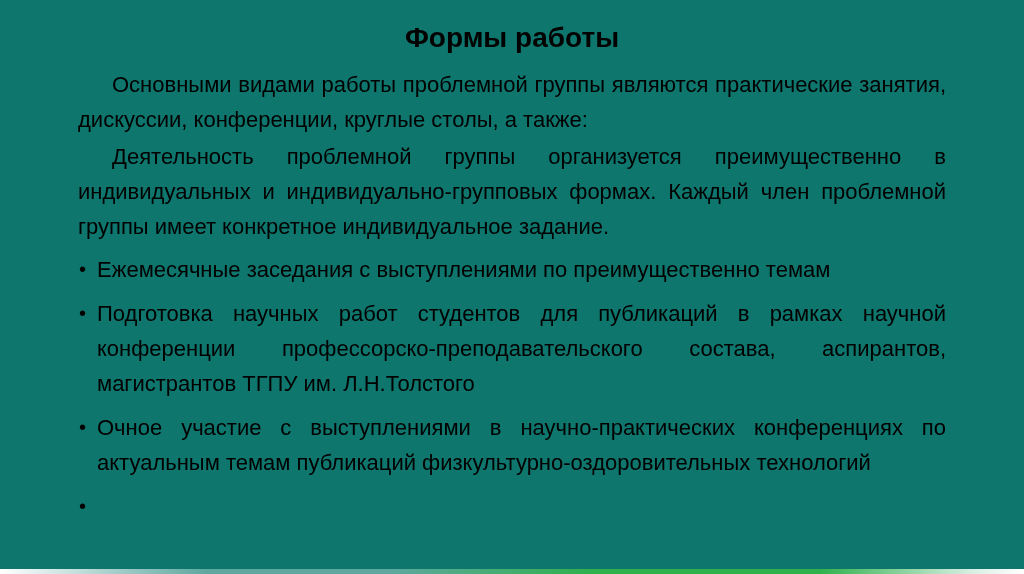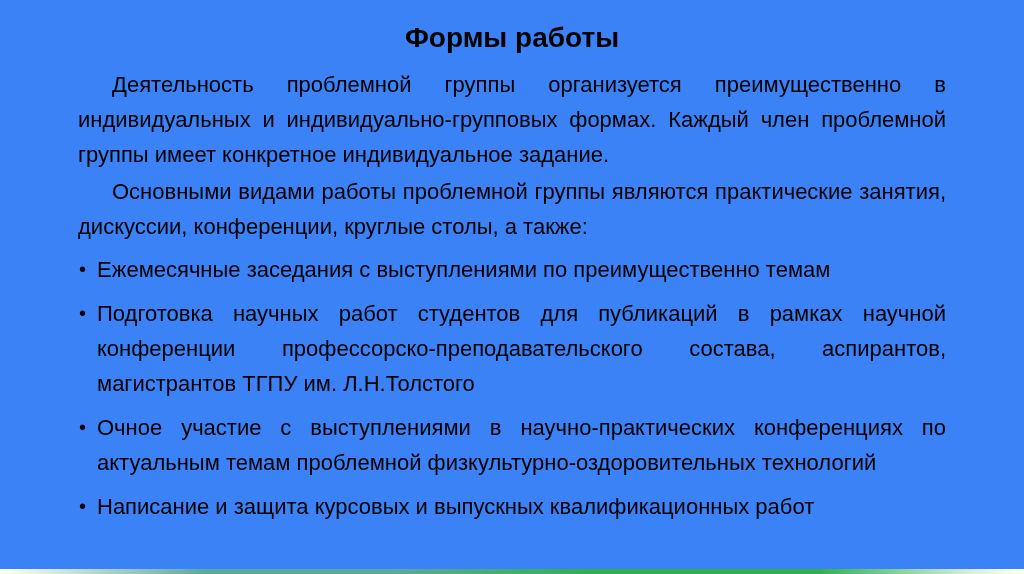--- a/index.html
+++ b/index.html
@@ -58,42 +58,41 @@
     bottom: 0;
     width: 100%;
     height: 5px;
     
     background: #ffffff;
   }
 </style>
 </head>
 <body>
 
-<div class="slide" style="background: #3b82f6; color: rgb(0, 0, 0);">
+<div class="slide" style="background: #0f766e; color: rgb(0, 0, 0);">
 
   <h1 class="slide-title">Формы работы</h1>
 
+  <p class="para">Основными видами работы проблемной группы являются практические занятия, дискуссии, конференции, круглые столы,  а также:</p>
+
   <p class="para">Деятельность проблемной группы организуется преимущественно в индивидуальных и индивидуально-групповых формах. Каждый член проблемной группы имеет конкретное индивидуальное задание.</p>
-
-  <p class="para">Основными видами работы проблемной группы являются практические занятия, дискуссии, конференции, круглые столы,  а также:</p>
 
   <ul class="bullets">
     <li>
       <span class="marker">•</span>
       <span class="btext">Ежемесячные заседания с выступлениями  по преимущественно темам</span>
     </li>
     <li>
       <span class="marker">•</span>
       <span class="btext">Подготовка научных работ студентов для публикаций в рамках научной конференции профессорско-преподавательского состава, аспирантов, магистрантов ТГПУ им. Л.Н.Толстого</span>
     </li>
     <li>
       <span class="marker">•</span>
-      <span class="btext">Очное участие с выступлениями в научно-практических конференциях по актуальным темам проблемной физкультурно-оздоровительных технологий</span>
+      <span class="btext">Очное участие с выступлениями в научно-практических конференциях по актуальным темам публикаций физкультурно-оздоровительных технологий</span>
     </li>
     <li>
       <span class="marker">•</span>
-      <span class="btext">Написание и защита курсовых и выпускных квалификационных работ</span>
     </li>
   </ul>
 
   <div class="accent-bar" style="background: linear-gradient(90deg, rgb(255, 255, 255) 0%, rgb(95, 168, 160) 20%, rgb(95, 168, 160) 38%, rgb(47, 177, 76) 58%, rgb(47, 177, 76) 80%, rgb(217, 239, 227) 95%, rgb(255, 255, 255) 100%);"></div>
 
 </div>
 
 </body></html>

